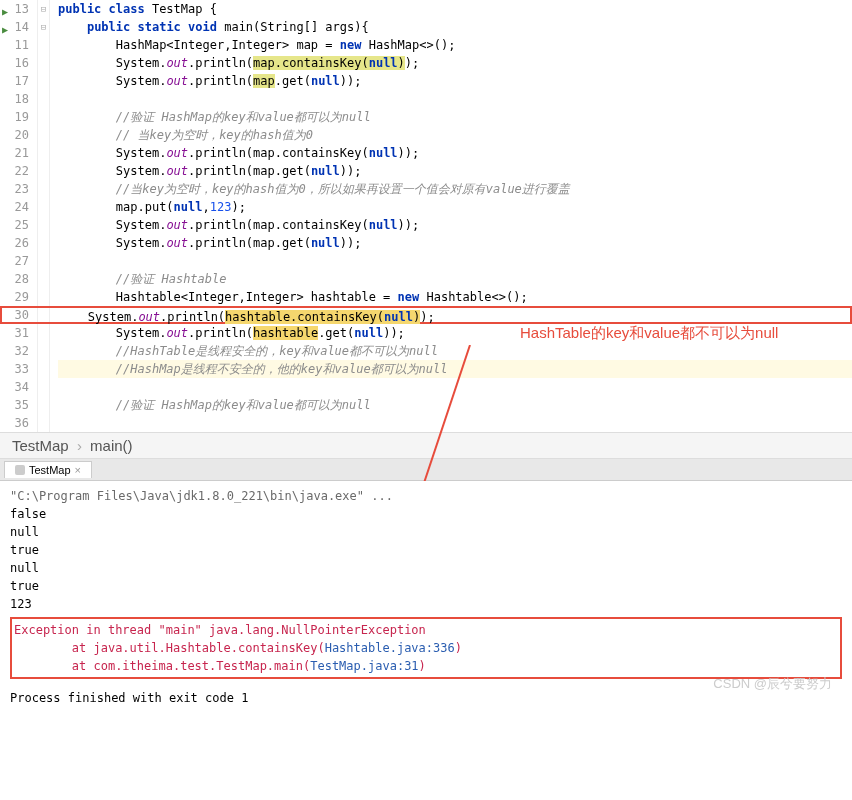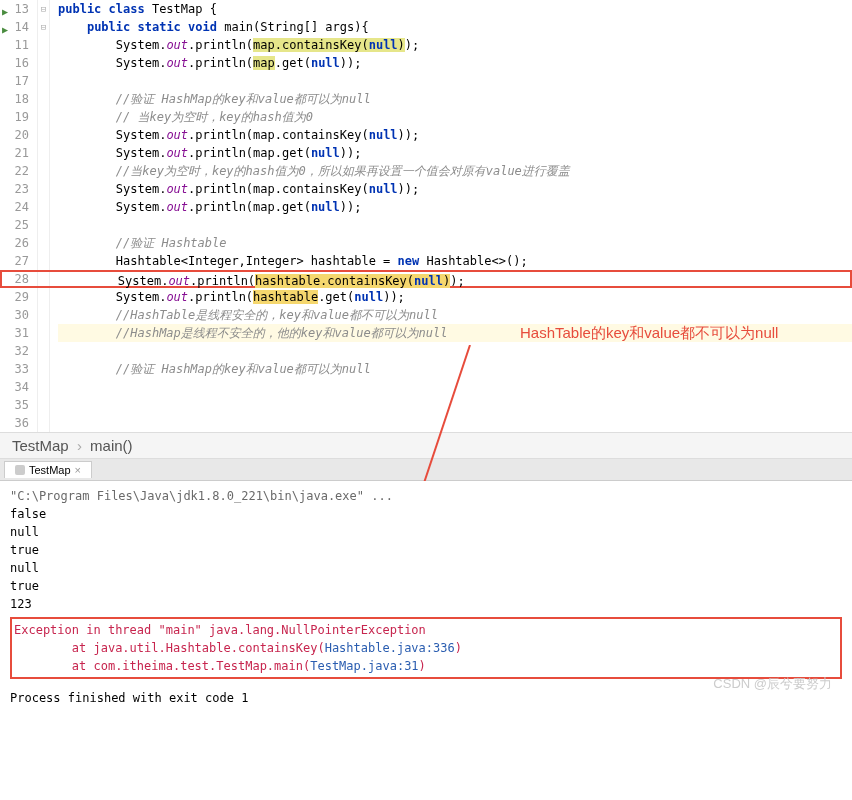--- a/index.html
+++ b/index.html
@@ -67,34 +67,36 @@
     <div class="gutter-line">35</div>
     <div class="gutter-line">36</div>
   </div>
   <div class="fold-col">
     <div class="fold-mark">⊟</div>
     <div class="fold-mark">⊟</div>
   </div>
   <div class="code">
     <div class="code-line"><span></span><span class="kw">public class </span><span class="type">TestMap </span><span>{</span></div>
     <div class="code-line"><span>    </span><span class="kw">public static void </span><span>main(String[] args){</span></div>
+    <div class="code-line"><span>        </span><span>HashMap&lt;Integer,Integer&gt; map = </span><span class="kw">new </span><span>HashMap&lt;&gt;();</span></div>
     <div class="code-line"><span>        </span><span>System.</span><span class="field">out</span><span>.println(</span><span class="hl-y"><span>map.containsKey(</span><span class="nul">null</span><span>)</span></span><span>);</span></div>
     <div class="code-line"><span>        </span><span>System.</span><span class="field">out</span><span>.println(</span><span class="hl-y">map</span><span>.get(</span><span class="nul">null</span><span>));</span></div>
     <div class="code-line"></div>
     <div class="code-line"><span>        </span><span class="comment">//验证 HashMap的key和value都可以为null</span></div>
     <div class="code-line"><span>        </span><span class="comment">// 当key为空时，key的hash值为0</span></div>
     <div class="code-line"><span>        </span><span>System.</span><span class="field">out</span><span>.println(map.containsKey(</span><span class="nul">null</span><span>));</span></div>
     <div class="code-line"><span>        </span><span>System.</span><span class="field">out</span><span>.println(map.get(</span><span class="nul">null</span><span>));</span></div>
     <div class="code-line"><span>        </span><span class="comment">//当key为空时，key的hash值为0，所以如果再设置一个值会对原有value进行覆盖</span></div>
+    <div class="code-line"><span>        </span><span>map.put(</span><span class="nul">null</span><span>,</span><span class="num">123</span><span>);</span></div>
     <div class="code-line"><span>        </span><span>System.</span><span class="field">out</span><span>.println(map.containsKey(</span><span class="nul">null</span><span>));</span></div>
     <div class="code-line"><span>        </span><span>System.</span><span class="field">out</span><span>.println(map.get(</span><span class="nul">null</span><span>));</span></div>
     <div class="code-line"></div>
     <div class="code-line"><span>        </span><span class="comment">//验证 Hashtable</span></div>
     <div class="code-line"><span>        </span><span>Hashtable&lt;Integer,Integer&gt; hashtable = </span><span class="kw">new </span><span>Hashtable&lt;&gt;();</span></div>
-    <div class="code-line red-box" style="margin-left:-58px; padding-left:58px;"><span>        </span><span>System.</span><span class="field">out</span><span>.println(</span><span class="hl-o"><span>hashtable.containsKey(</span><span class="nul">null</span><span>)</span></span><span>);</span></div>
+    <div class="code-line red-box" style="margin-left:-58px; padding-left:28px;"><span>        </span><span>System.</span><span class="field">out</span><span>.println(</span><span class="hl-o"><span>hashtable.containsKey(</span><span class="nul">null</span><span>)</span></span><span>);</span></div>
     <div class="code-line"><span>        </span><span>System.</span><span class="field">out</span><span>.println(</span><span class="hl-o">hashtable</span><span>.get(</span><span class="nul">null</span><span>));</span></div>
     <div class="code-line"><span>        </span><span class="comment">//HashTable是线程安全的，key和value都不可以为null</span></div>
     <div class="code-line hl-line"><span>        </span><span class="comment">//HashMap是线程不安全的，他的key和value都可以为null</span></div>
     <div class="code-line"></div>
     <div class="code-line"><span>        </span><span class="comment">//验证 HashMap的key和value都可以为null</span></div>
     <div class="annotation">HashTable的key和value都不可以为null</div>
     <svg class="arrow-svg" style="left:300px; top:345px; width:150px; height:320px;">
       <line x1="120" y1="0" x2="20" y2="300" stroke="#e74c3c" stroke-width="2"></line>
       <polygon points="20,300 28,288 14,292" fill="#e74c3c"></polygon>
     </svg>

